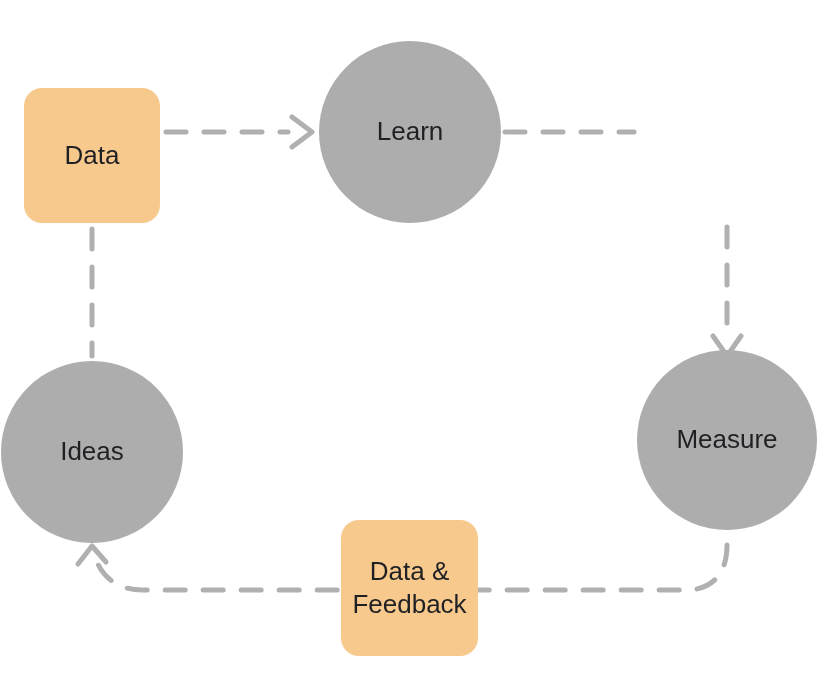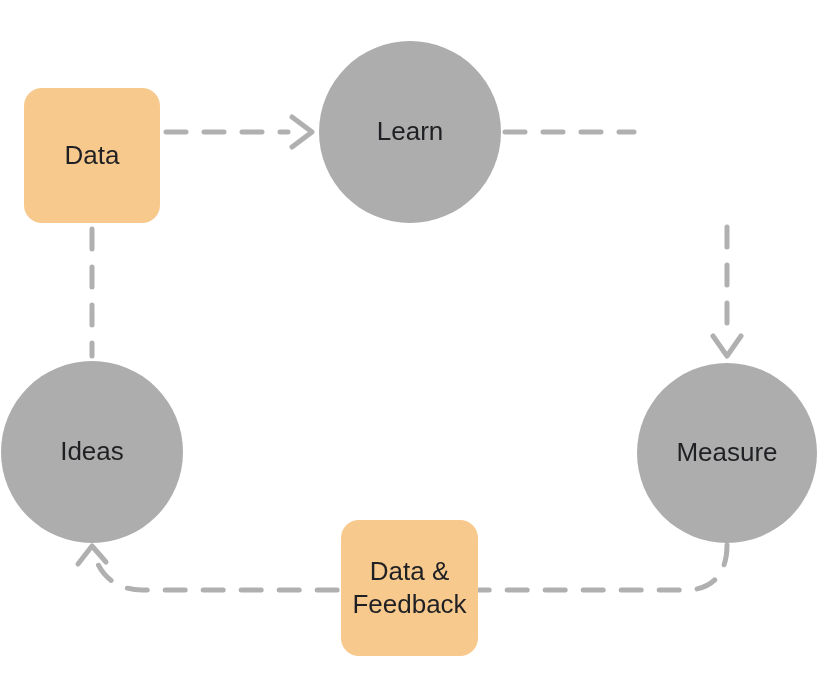--- a/index.html
+++ b/index.html
@@ -81,21 +81,21 @@
 
   <div class="node rect c-orange" style="left:24px; top:88px; width:136px; height:135px;">
     <span class="label">Data</span>
   </div>
 
   <div class="node circle c-gray" style="left:319px; top:41px; width:182px; height:182px;">
     <span class="label">Learn</span>
   </div>
 
 
-  <div class="node circle c-gray" style="left:637px; top:363px; width:180px; height:180px;text-align:center;">
+  <div class="node circle c-gray" style="left:637px; top:350px; width:180px; height:180px;text-align:center;">
     <span class="label">Measure</span>
   </div>
 
   <div class="node circle c-gray" style="left:1px; top:361px; width:182px; height:182px;">
     <span class="label">Ideas</span>
   </div>
 
   <div class="node rect c-orange" style="left:341px; top:520px; width:137px; height:136px; padding:0 20px;">
     <span class="label">Data &amp; Feedback</span>
   </div>

